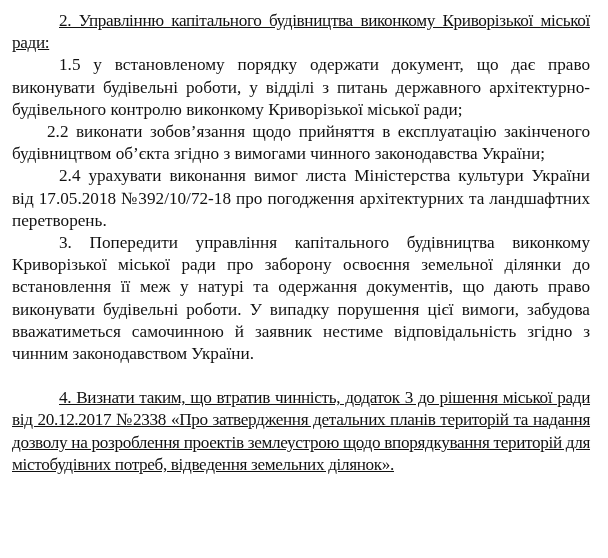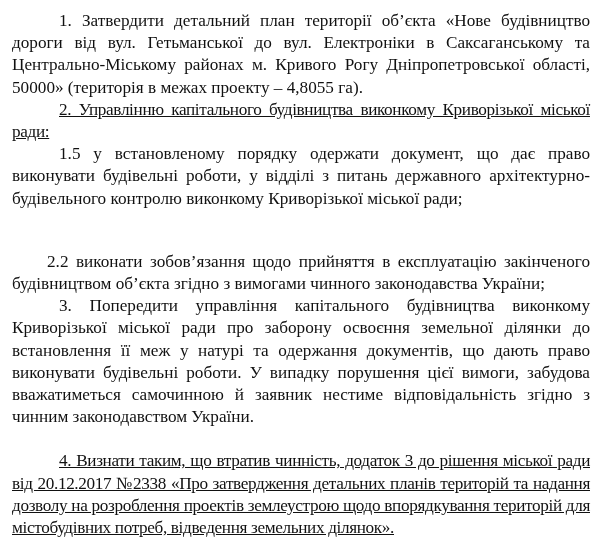--- a/index.html
+++ b/index.html
@@ -24,34 +24,33 @@
       color: #111111;
     }
     .para {
       margin: 0;
       text-align: justify;
       text-indent: 47px;
       hyphens: none;
     }
     .para.indent-22 {
       text-indent: 35px;
-      margin-top: 41px;
     }
     .para.condensed {
       letter-spacing: -0.35px;
       text-decoration: underline;
     }
     .spacer {
       height: 22px;
     }
   </style>
 </head>
 <body>
 
 <div class="page">
-  <p class="para">1. Затвердити детальний план території об’єкта «Нове будівництво дороги від вул. Гетьманської до вул. Електроніки в Саксаганському та Центрально-Міському районах м. Кривого Рогу Дніпропетровської області, 50000» (територія в межах проекту – 4,8055 га).</p>
   <p class="para condensed">2. Управлінню капітального будівництва виконкому Криворізької міської ради:</p>
   <p class="para">1.5 у встановленому порядку одержати документ, що дає право виконувати будівельні роботи, у відділі з питань державного архітектурно-будівельного контролю виконкому Криворізької міської ради;</p>
   <p class="para indent-22">2.2 виконати зобов’язання щодо прийняття в експлуатацію закінченого будівництвом об’єкта згідно з вимогами чинного законодавства України;</p>
+  <p class="para">2.4 урахувати виконання вимог листа Міністерства культури України від 17.05.2018 №392/10/72-18 про погодження архітектурних та ландшафтних перетворень.</p>
   <p class="para">3. Попередити управління капітального будівництва виконкому Криворізької міської ради про заборону освоєння земельної ділянки до встановлення її меж у натурі та одержання документів, що дають право виконувати будівельні роботи. У випадку порушення цієї вимоги, забудова вважатиметься самочинною й заявник нестиме відповідальність згідно з чинним законодавством України.</p>
   <div class="spacer"></div>
   <p class="para condensed">4. Визнати таким, що втратив чинність, додаток 3 до рішення міської ради від 20.12.2017 №2338 «Про затвердження детальних планів територій та надання дозволу на розроблення проектів землеустрою щодо впорядкування територій для містобудівних потреб, відведення земельних ділянок».</p>
 </div>
 
 </body></html>

